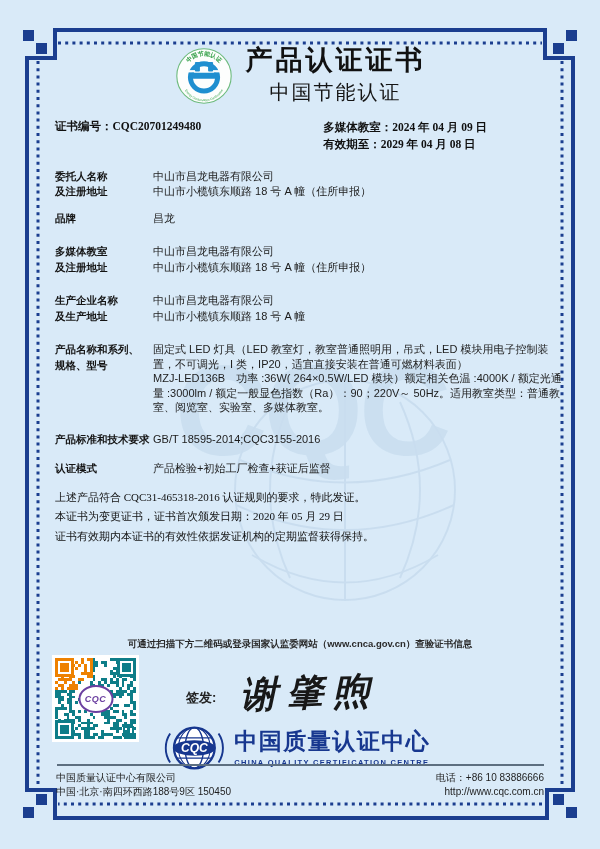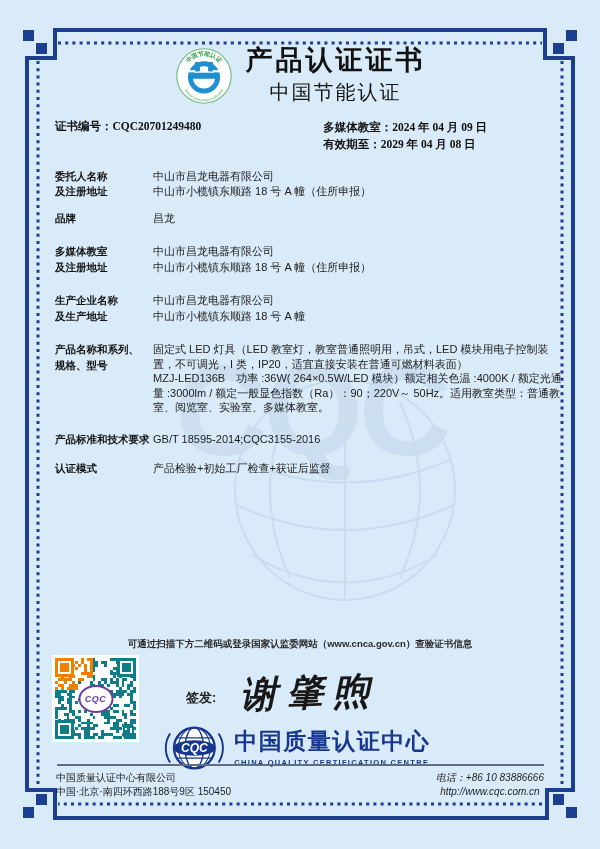--- a/index.html
+++ b/index.html
@@ -47,21 +47,21 @@
   .sign{position:absolute;left:186px;top:668px;display:flex;align-items:center;z-index:2;}
   .sign-label{font-size:13px;font-weight:bold;color:#222;margin-right:24px;margin-top:10px;}
   .sign-name{font-family:"Liberation Serif",serif;font-style:italic;font-weight:bold;font-size:37px;
     letter-spacing:9px;color:#181818;transform:rotate(-2deg);white-space:nowrap;}
   .cqcblock{position:absolute;top:721px;left:50%;transform:translateX(-51%);display:flex;align-items:center;gap:10px;z-index:2;}
   .cqctext .cn{font-size:23px;font-weight:bold;color:#17378f;letter-spacing:1.5px;line-height:1.1;}
   .cqctext .en{font-size:7.5px;font-weight:bold;color:#17378f;letter-spacing:1.3px;margin-top:3px;}
   .divider{position:absolute;top:764px;left:57px;width:487px;height:2px;background:#5d6f80;z-index:2;}
   .footer{position:absolute;top:771px;left:56px;right:56px;display:flex;justify-content:space-between;
     font-size:10px;line-height:1.4;color:#1d1d1d;z-index:2;}
-  .footer .right{text-align:center;font-style:italic;}
+  .footer .right{text-align:right;}
 </style>
 </head>
 <body>
 
 <svg id="watermark" width="400" height="300" viewBox="0 0 400 300">
   <text x="45" y="125" font-size="128" font-weight="bold" font-family="Liberation Sans, sans-serif" fill="#c3d9ec" letter-spacing="-4">CQC</text>
   <g stroke="#c0d6ea" stroke-width="2" fill="none">
     <circle cx="215" cy="160" r="110"></circle>
     <path d="M 110 130 Q 215 175 320 130"></path>
     <path d="M 106 175 Q 215 225 324 175"></path>
@@ -186,20 +186,25 @@
       <div class="lbl">产品标准和技术要求</div>
       <div class="val">GB/T 18595-2014;CQC3155-2016</div>
     </div>
 
     <div class="row" style="margin-top:13px;">
       <div class="lbl">认证模式</div>
       <div class="val">产品检验+初始工厂检查+获证后监督</div>
     </div>
   </div>
 
+  <div class="statements kai">
+    <div>上述产品符合 CQC31-465318-2016 认证规则的要求，特此发证。</div>
+    <div>本证书为变更证书，证书首次颁发日期：2020 年 05 月 29 日</div>
+    <div>证书有效期内本证书的有效性依据发证机构的定期监督获得保持。</div>
+  </div>
 </div>
 
 <div class="verify">可通过扫描下方二维码或登录国家认监委网站（www.cnca.gov.cn）查验证书信息</div>
 
 <div class="qr">
   <div class="qr-modules">
       <i style="background: rgb(238, 129, 0);"></i>
       <i style="background: rgb(238, 129, 0);"></i>
       <i></i>
       <i></i>

